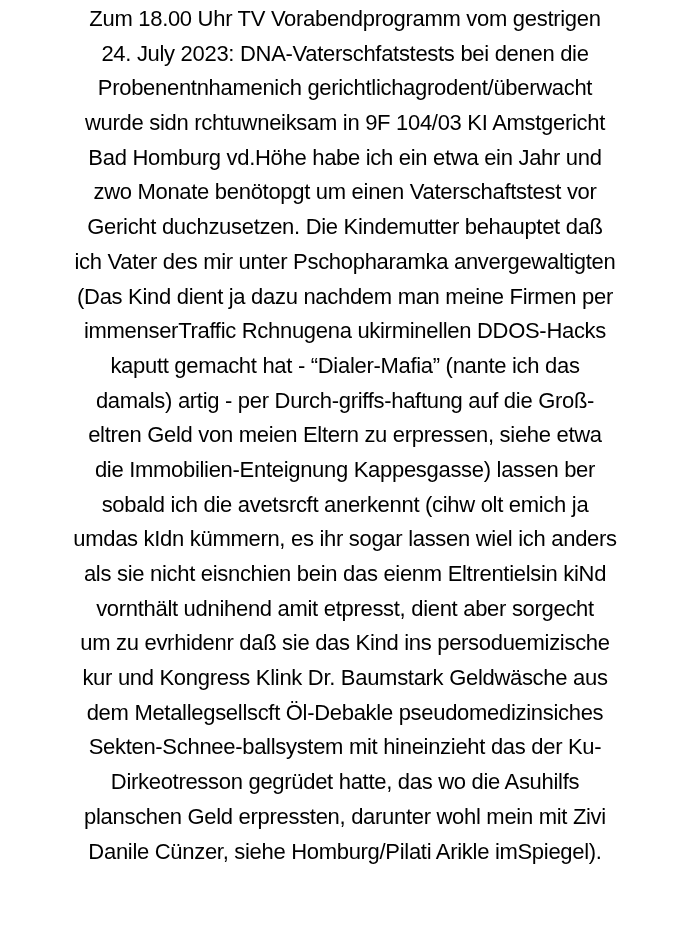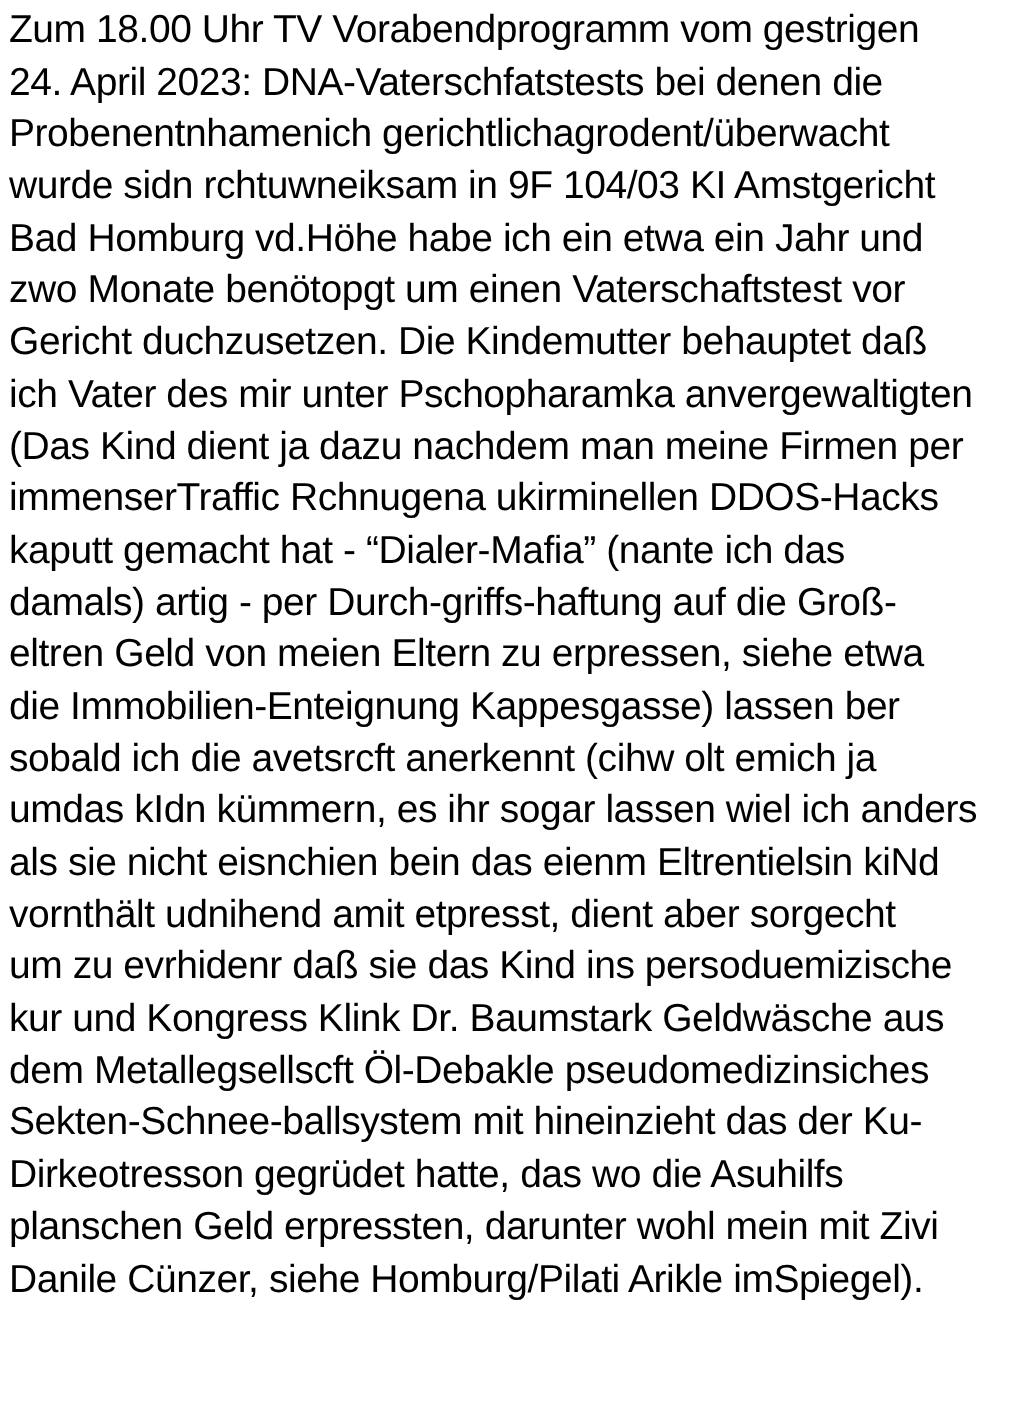--- a/index.html
+++ b/index.html
@@ -13,36 +13,37 @@
     overflow: hidden;
   }
   .text-document {
     box-sizing: border-box;
     width: 684px;
     height: 836px;
     padding: 2px 0 0 6px;
     color: #000000;
     background: #ffffff;
     font-family: "Liberation Sans", sans-serif;
-    font-size: 26px;
+    font-size: 22px;
     font-weight: 400;
     letter-spacing: -0.3px;
+    text-align: center;
   }
   .line {
     white-space: nowrap;
     line-height: 34.7px;
     height: 34.7px;
   }
 </style>
 </head>
 <body>
 
 <div class="text-document">
     <div class="line">Zum 18.00 Uhr TV Vorabendprogramm vom gestrigen</div>
-    <div class="line">24. April 2023: DNA-Vaterschfatstests bei denen die</div>
+    <div class="line">24. July 2023: DNA-Vaterschfatstests bei denen die</div>
     <div class="line">Probenentnhamenich gerichtlichagrodent/überwacht</div>
     <div class="line">wurde sidn rchtuwneiksam in 9F 104/03 KI Amstgericht</div>
     <div class="line">Bad Homburg vd.Höhe habe ich ein etwa ein Jahr und</div>
     <div class="line">zwo Monate benötopgt um einen Vaterschaftstest vor</div>
     <div class="line">Gericht duchzusetzen. Die Kindemutter behauptet daß</div>
     <div class="line">ich Vater des mir unter Pschopharamka anvergewaltigten</div>
     <div class="line">(Das Kind dient ja dazu nachdem man meine Firmen per</div>
     <div class="line">immenserTraffic Rchnugena ukirminellen DDOS-Hacks</div>
     <div class="line">kaputt gemacht hat - “Dialer-Mafia” (nante ich das</div>
     <div class="line">damals) artig - per Durch-griffs-haftung auf die Groß-</div>

